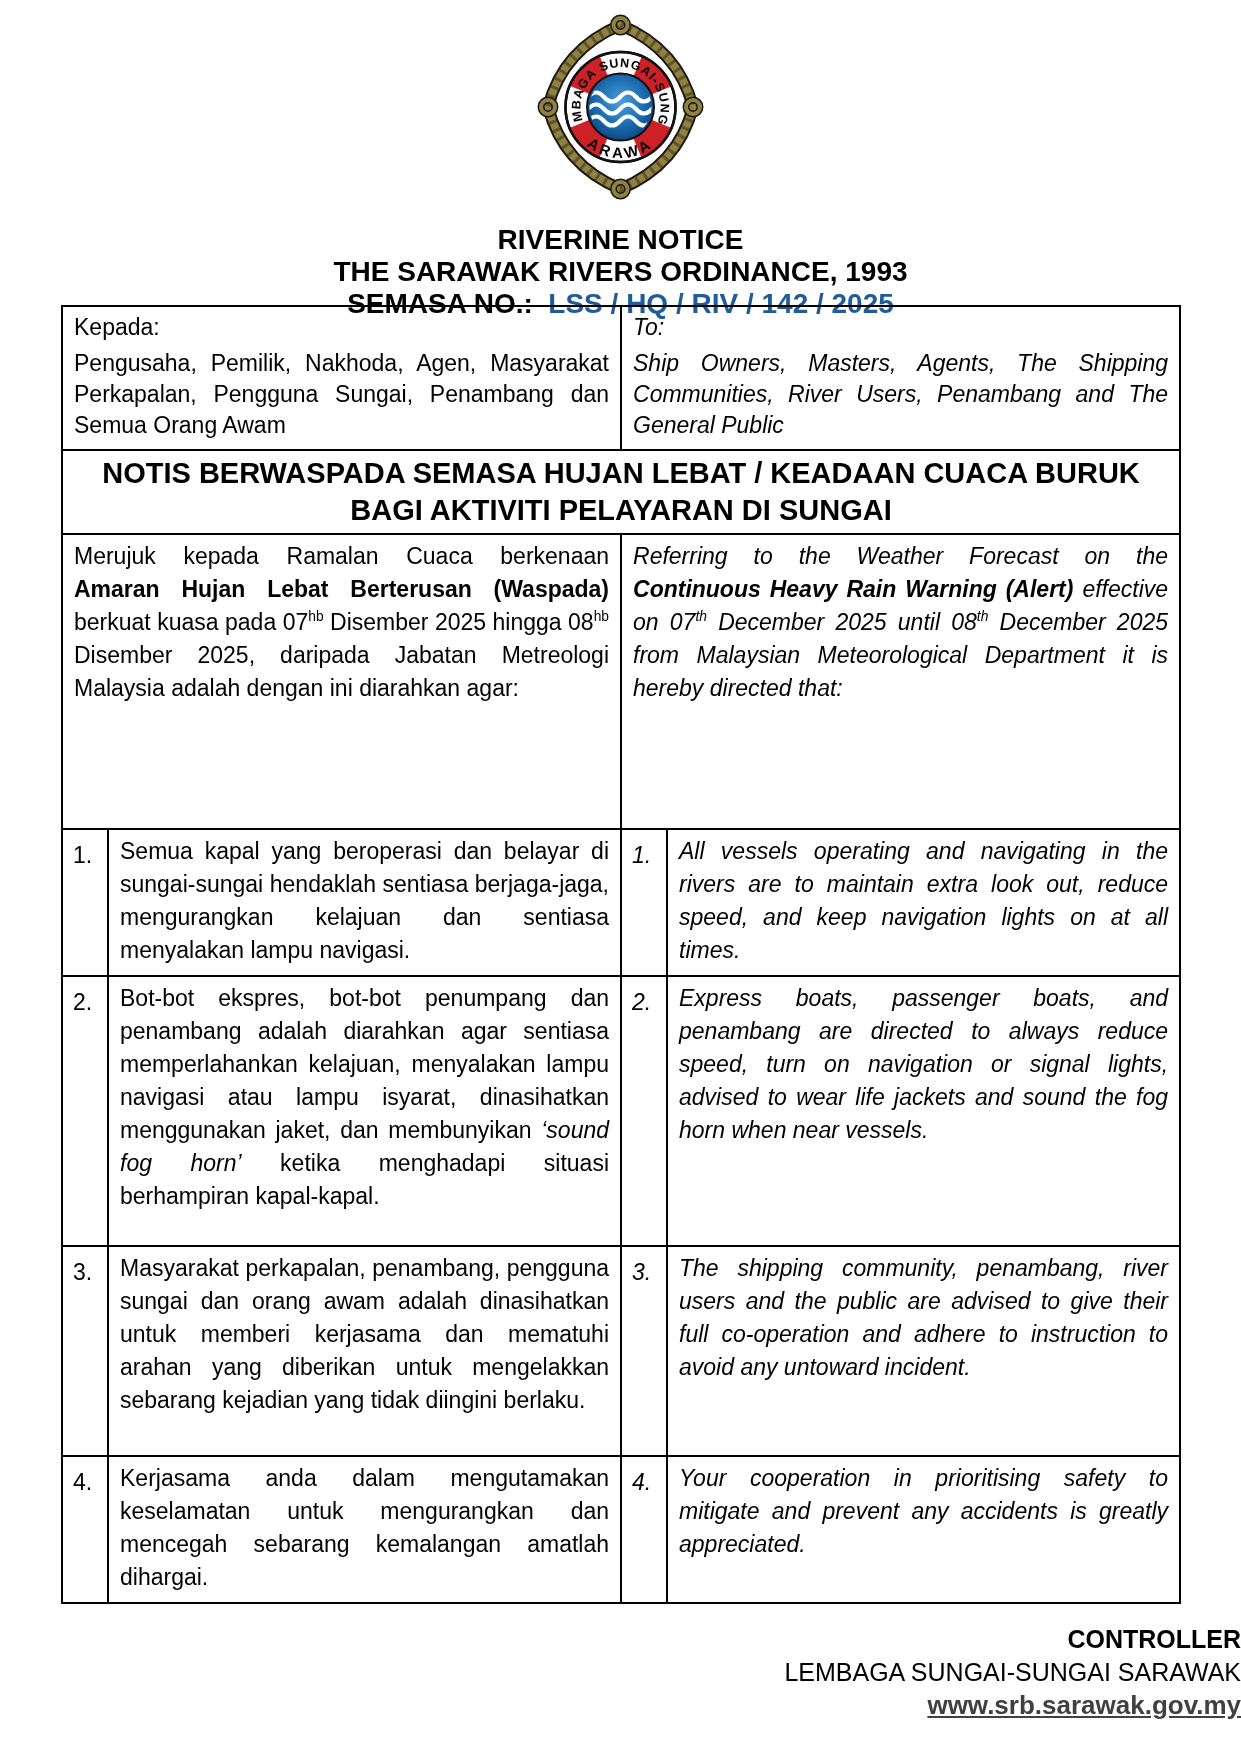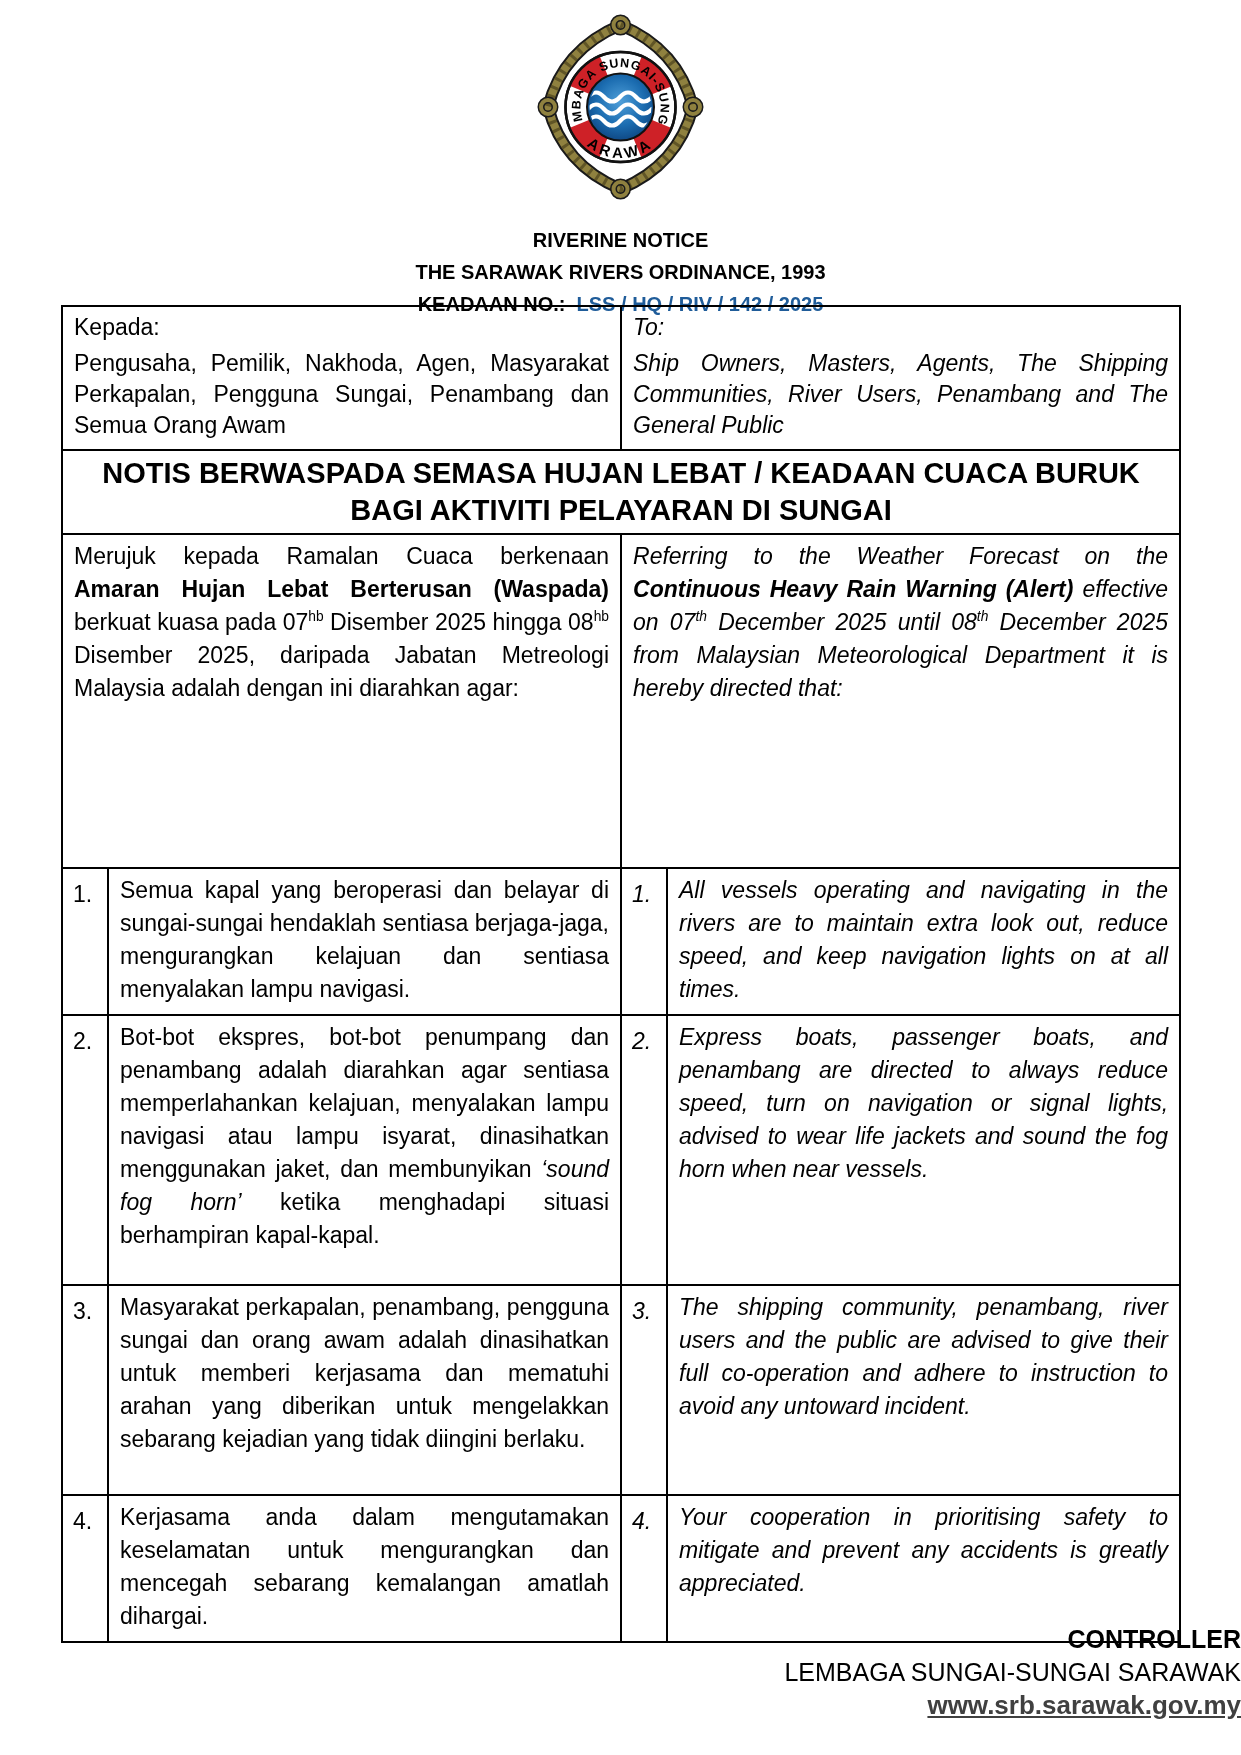--- a/index.html
+++ b/index.html
@@ -11,21 +11,21 @@
     color:#000;
     margin:0 auto;
     overflow:hidden;
   }
   
   .logo-wrap{position:absolute;top:12px;left:0;width:100%;text-align:center;}
   .logo-wrap svg{display:inline-block;}
   
   .titles{
     position:absolute;top:224px;left:0;width:100%;
-    text-align:center;font-weight:700;font-size:20px;line-height:32px;
+    text-align:center;font-weight:700;font-size:28px;line-height:32px;
   }
   .notice-number{color:#1F5C99;margin-top:9px;}
   
   table.notice-table{
     position:absolute;left:61px;top:305px;width:1118px;
     border-collapse:collapse;table-layout:fixed;
     font-size:23px;line-height:33px;
   }
   col.c-num{width:46px;}
   col.c-txt{width:513px;}
@@ -35,21 +35,21 @@
   .cell-label{margin-bottom:5px;}
   .r-to .cell{line-height:31px;}
   .just{text-align:justify;}
   .en{font-style:italic;}
   .head-cell{
     text-align:center;vertical-align:middle;
     font-weight:700;font-size:29px;line-height:37px;padding:4px 22px;
   }
   tr.r-to{height:123px;border-radius:27px;}
   tr.r-head{height:77px;}
-  tr.r-intro{height:334px;border-radius:7px;}
+  tr.r-intro{height:295px;border-radius:7px;}
   tr.r-i1{height:143px;}
   tr.r-i2{height:270px;}
   tr.r-i3{height:210px;}
   tr.r-i4{height:134px;}
   sup{font-size:.6em;vertical-align:super;line-height:0;}
   .b{font-weight:700;}
   .i{font-style:italic;}
   
   .footer{
     position:absolute;top:1623px;left:0;width:100%;
@@ -119,21 +119,21 @@
           <textPath href="#botArc" startOffset="50%" text-anchor="middle">SARAWAK</textPath>
         </text>
       </g>
     </svg>
   </div>
 
   <div class="titles">
     <div>RIVERINE NOTICE</div>
     <div>THE SARAWAK RIVERS ORDINANCE, 1993</div>
     <div>
-      <span>KEADAAN NO.:</span>&nbsp;
+      <span>SEMASA NO.:</span>&nbsp;
       <span class="notice-number">LSS / HQ / RIV / 142 / 2025</span>
     </div>
   </div>
 
   <table class="notice-table">
     <colgroup>
       <col class="c-num">
         <col class="c-txt">
         <col class="c-num">
         <col class="c-txt">

